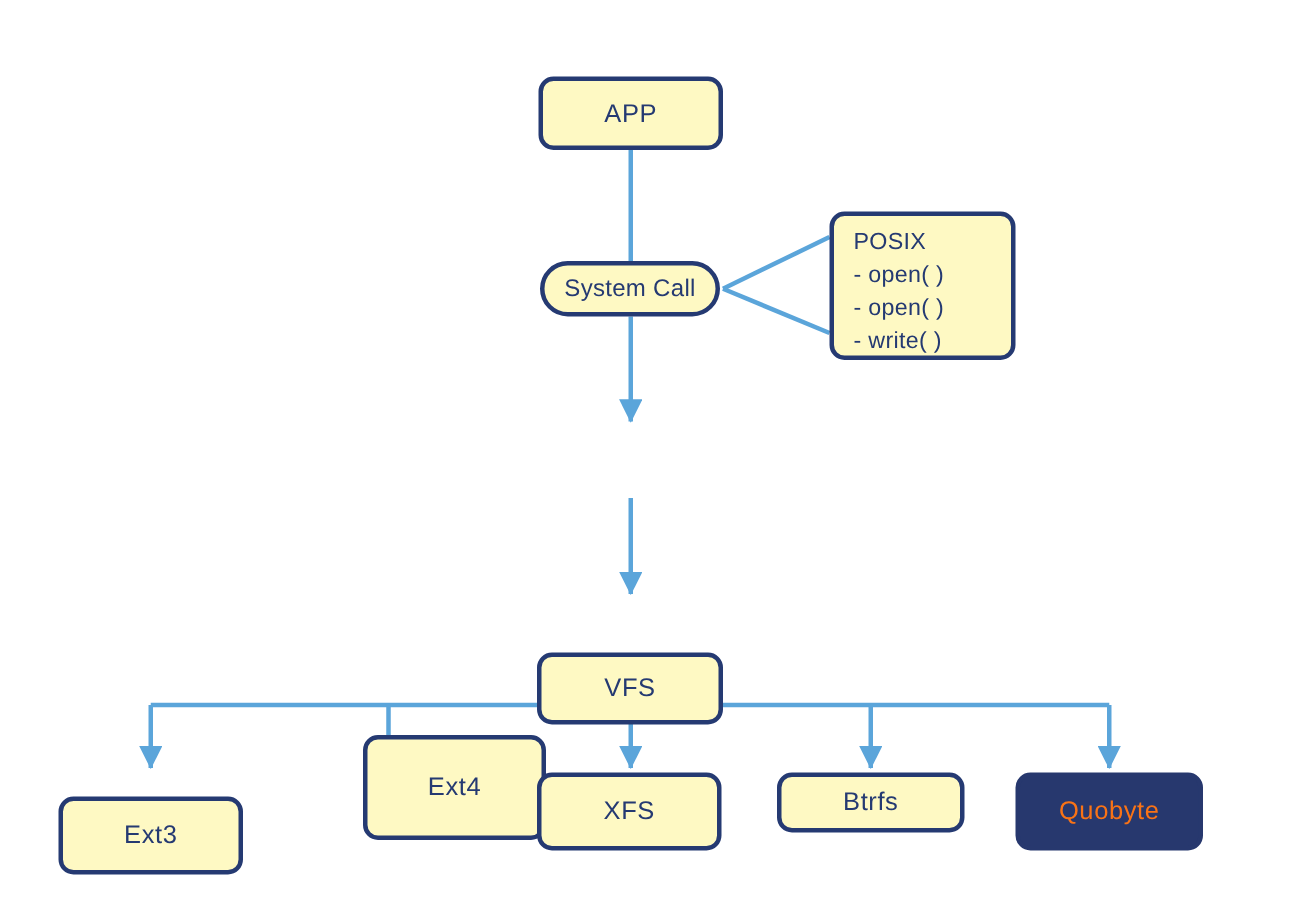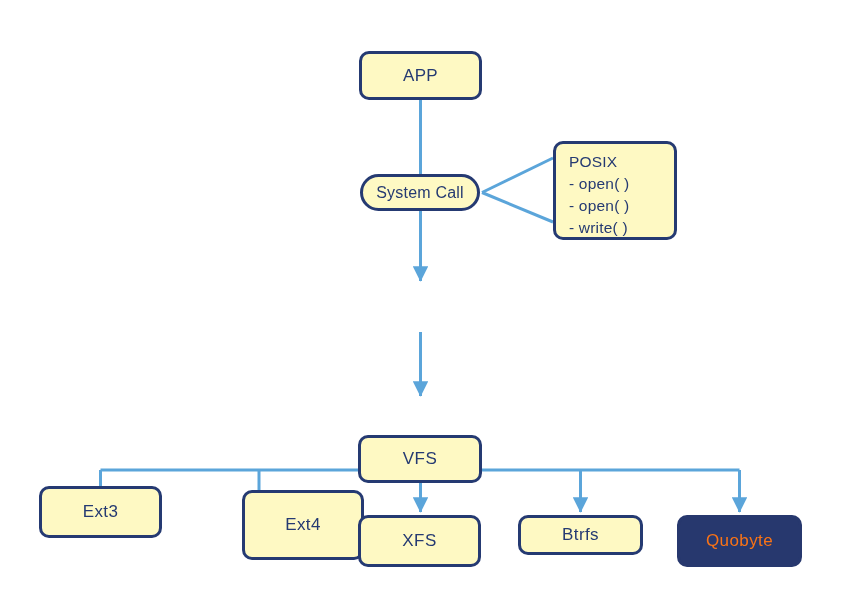--- a/index.html
+++ b/index.html
@@ -36,21 +36,21 @@
   #node-posix{
     left:553px;top:141px;width:124px;height:99px;
     display:block;
     padding:7px 21px 0 13px;
     font-size:15.5px;
     line-height:1.42;
     letter-spacing:0.2px;
   }
   #node-linux{left:358px;top:284px;width:124px;height:48px;}
   #node-vfs{left:358px;top:399px;width:124px;height:48px;margin-top:36px;}
-  #node-ext3{left:39px;top:486px;width:123px;height:52px;}
+  #node-ext3{left:39px;top:531px;width:123px;height:52px;}
   #node-ext4{left:198px;top:490px;width:122px;height:70px;margin-left:44px;}
   #node-xfs{left:358px;top:515px;width:123px;height:52px;}
   #node-btrfs{left:518px;top:515px;width:125px;height:40px;}
   #node-quobyte{
     left:677px;top:515px;width:125px;height:52px;
     background:var(--navy-fill);
     border-color:var(--navy-fill);
     color:#f97316;
   }
   .posix-title{margin:0;}

